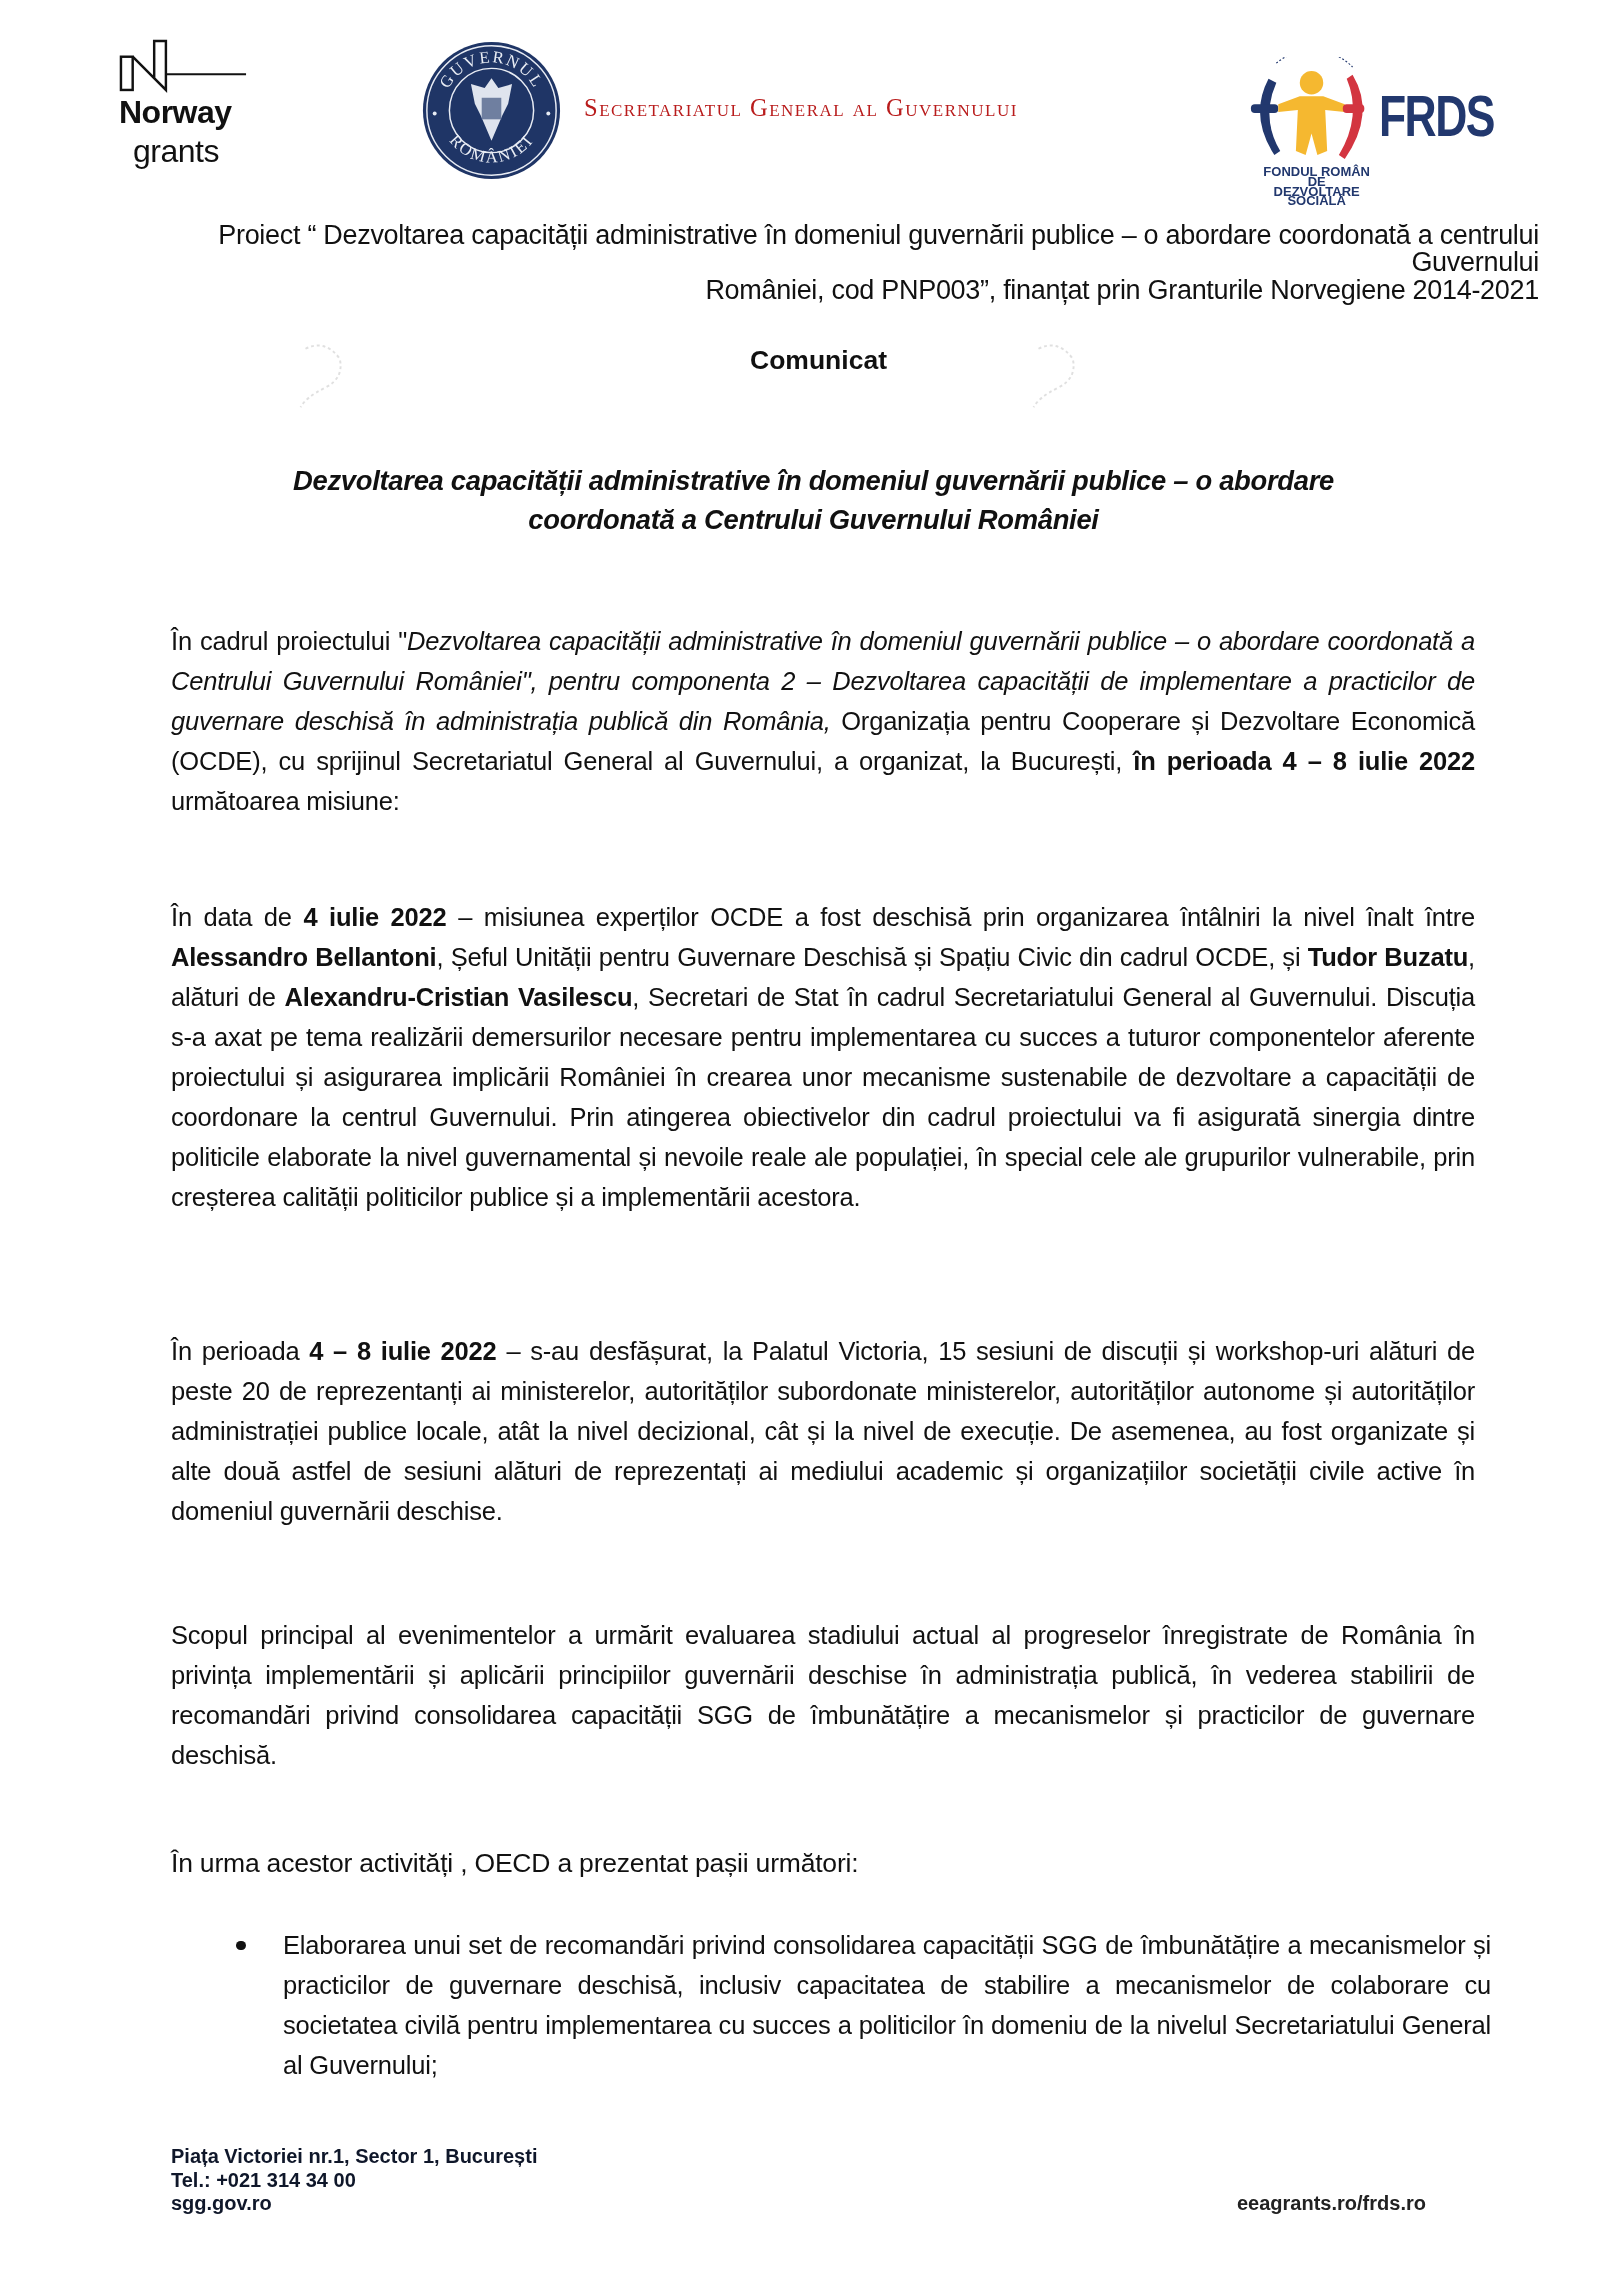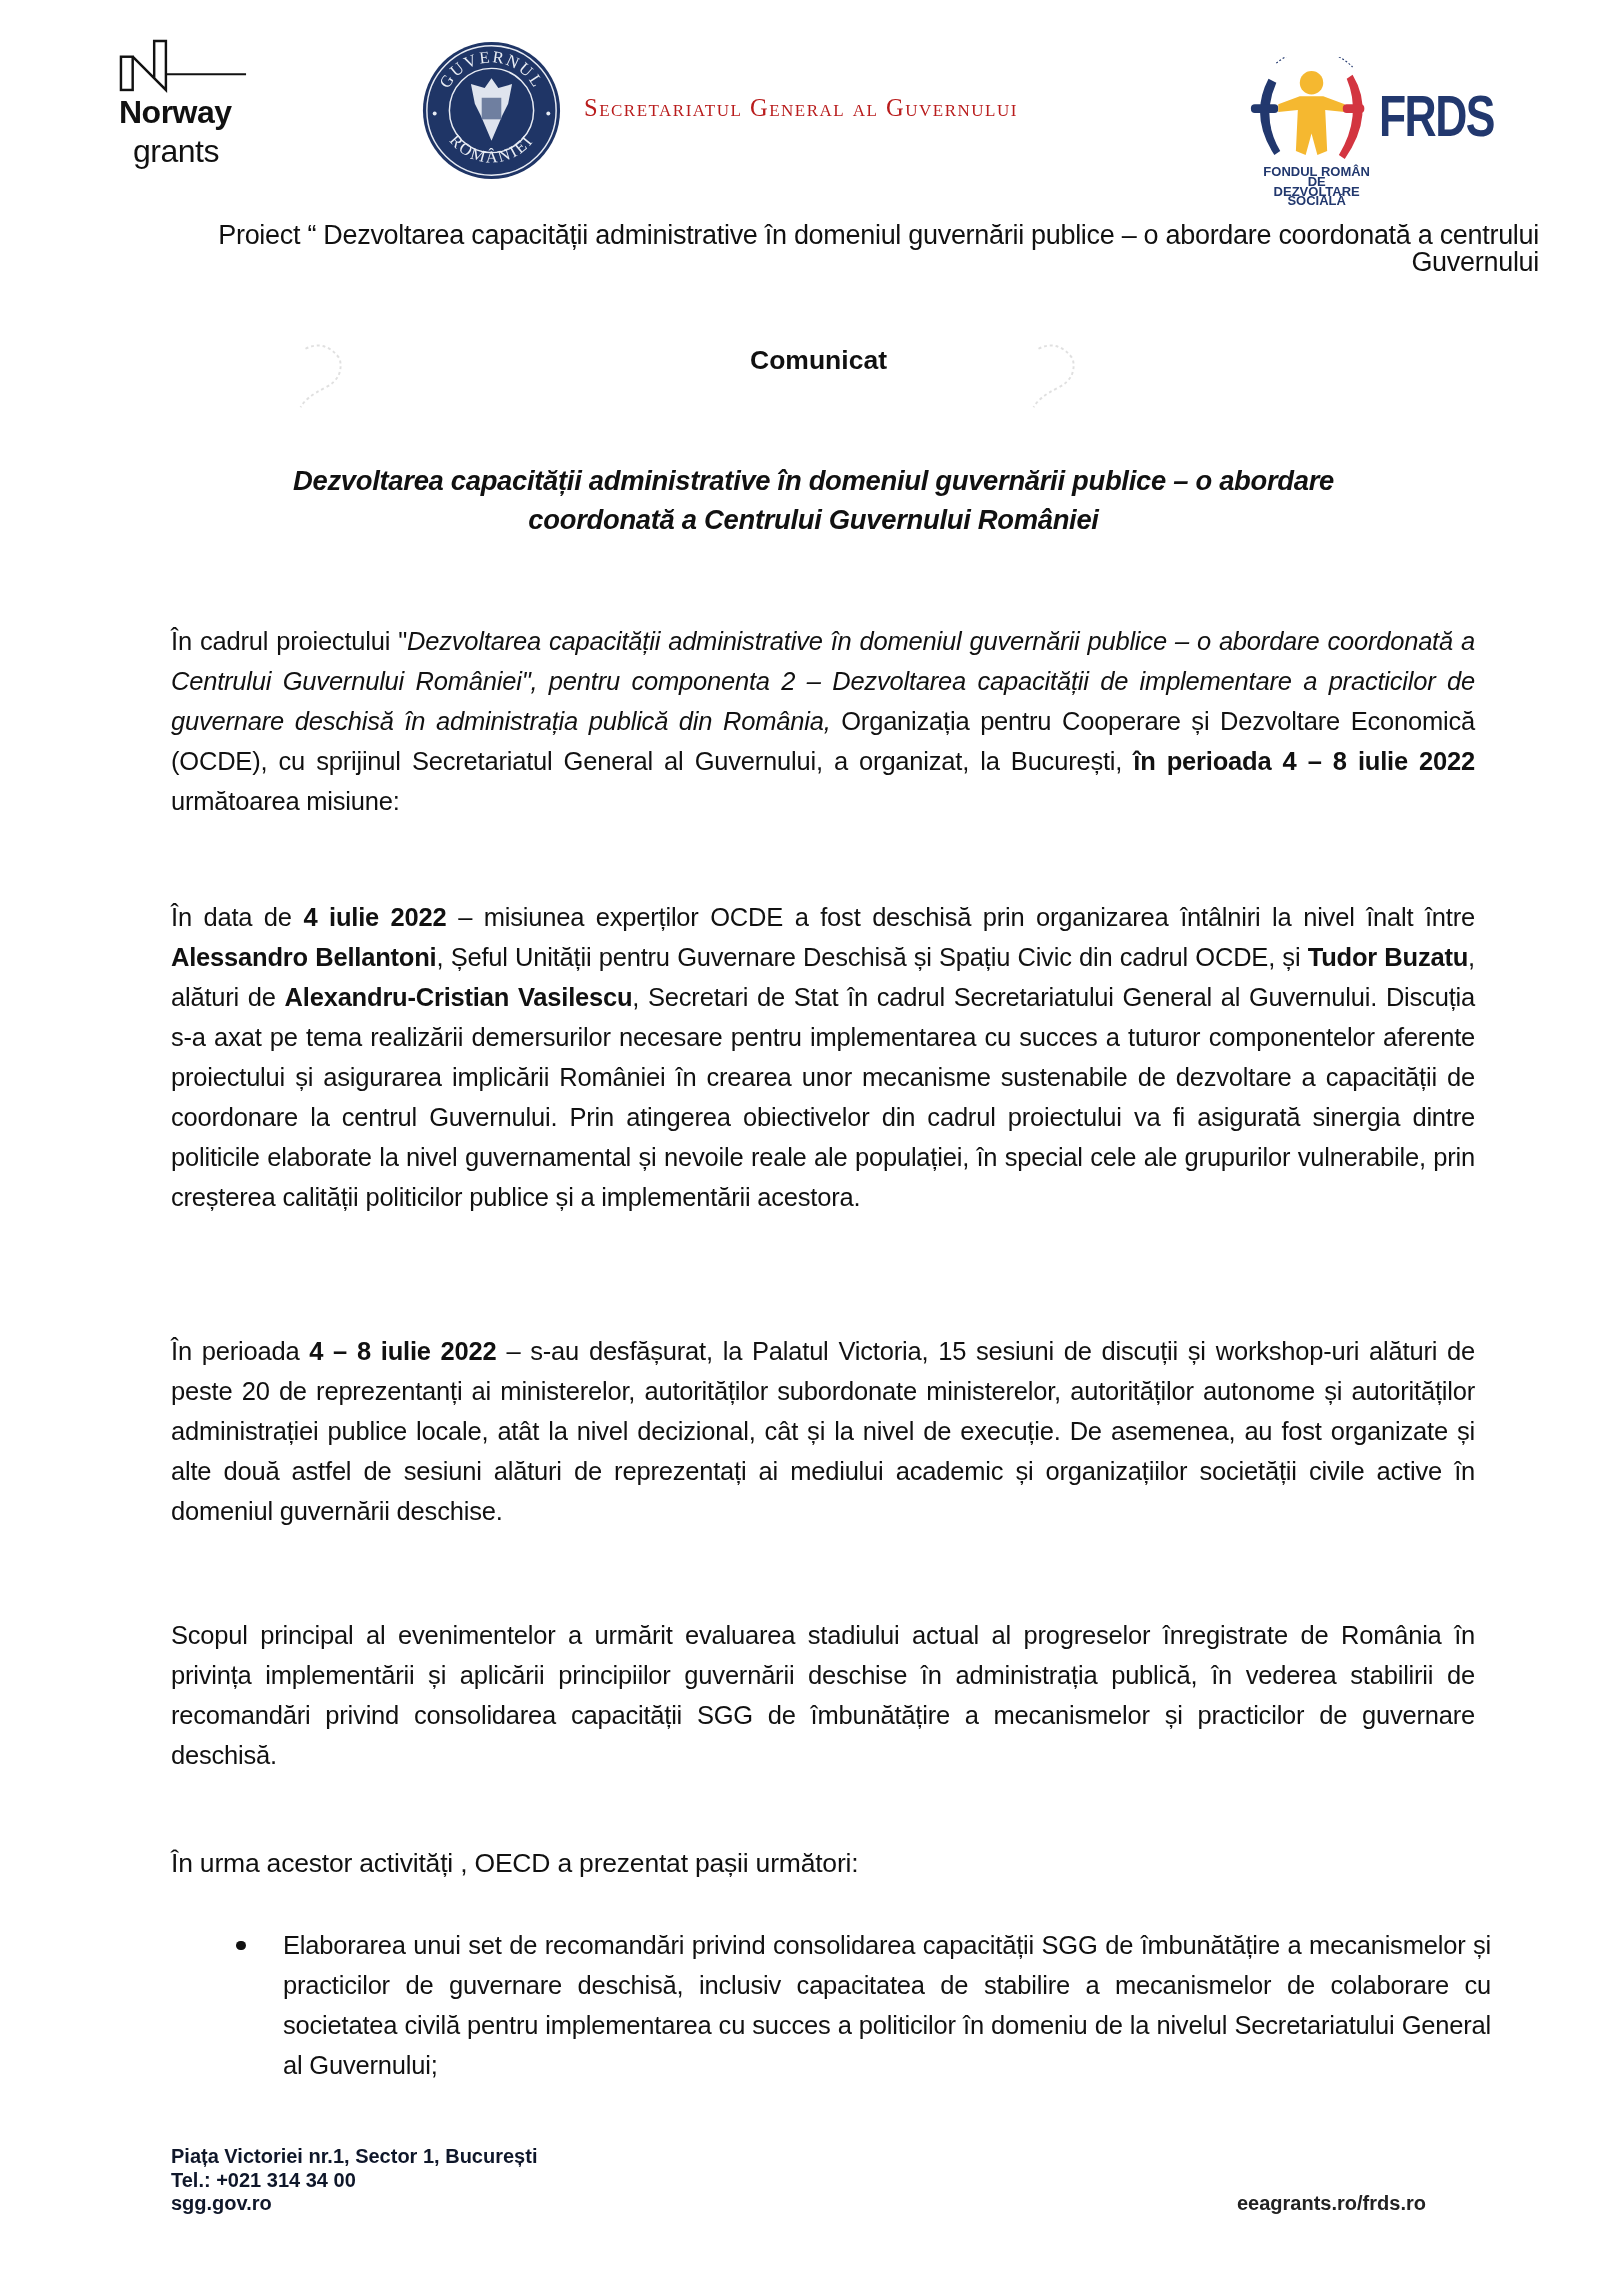--- a/index.html
+++ b/index.html
@@ -101,20 +101,21 @@
     <div class="frds-text">FRDS</div>
     <div class="frds-sub">
       <div>FONDUL ROMÂN DE</div>
       <div>DEZVOLTARE SOCIALĂ</div>
     </div>
   </div>
 </div>
 
 <div class="project-line">
   <div>Proiect “ Dezvoltarea capacității administrative în domeniul guvernării publice – o abordare coordonată a centrului Guvernului</div>
+  <div>României, cod PNP003”, finanțat prin Granturile Norvegiene 2014-2021</div>
 </div>
 
 <svg class="stamp" style="left:286px;top:339px;" viewBox="0 0 80 80">
   <path d="M20 10 Q40 0 55 20 Q60 40 40 50 Q20 60 15 70" fill="none" stroke="#888" stroke-width="2" stroke-dasharray="3 3"></path>
 </svg>
 <svg class="stamp" style="left:1019px;top:339px;" viewBox="0 0 80 80">
   <path d="M20 10 Q40 0 55 20 Q60 40 40 50 Q20 60 15 70" fill="none" stroke="#888" stroke-width="2" stroke-dasharray="3 3"></path>
 </svg>
 
 <div class="communicat">Comunicat</div>

